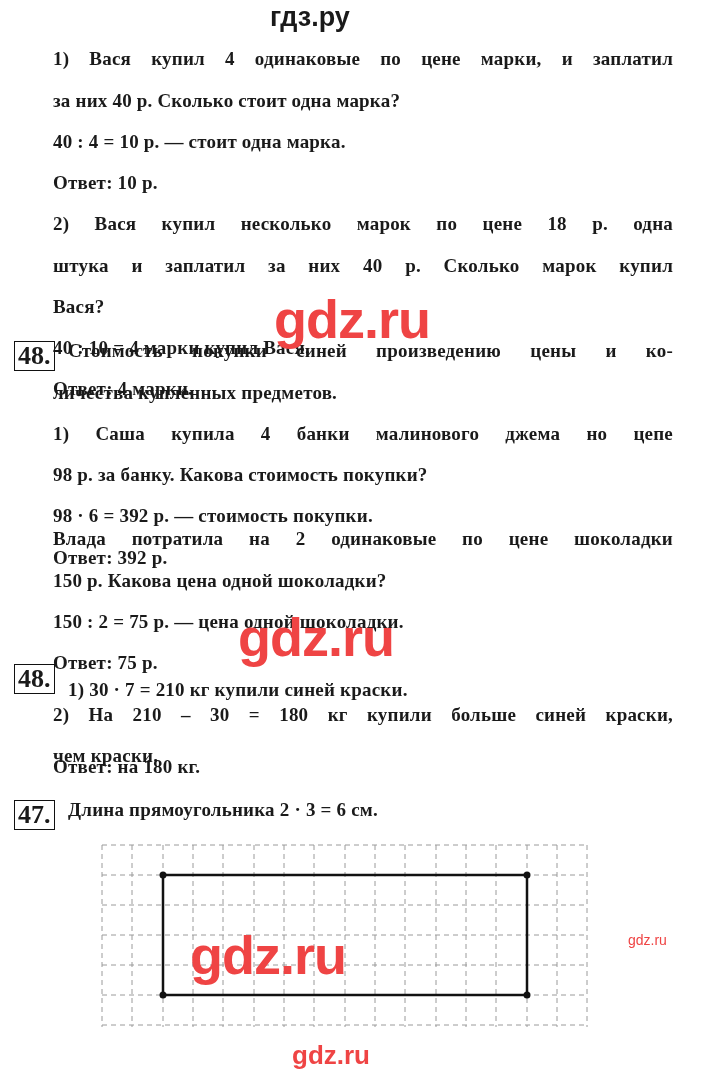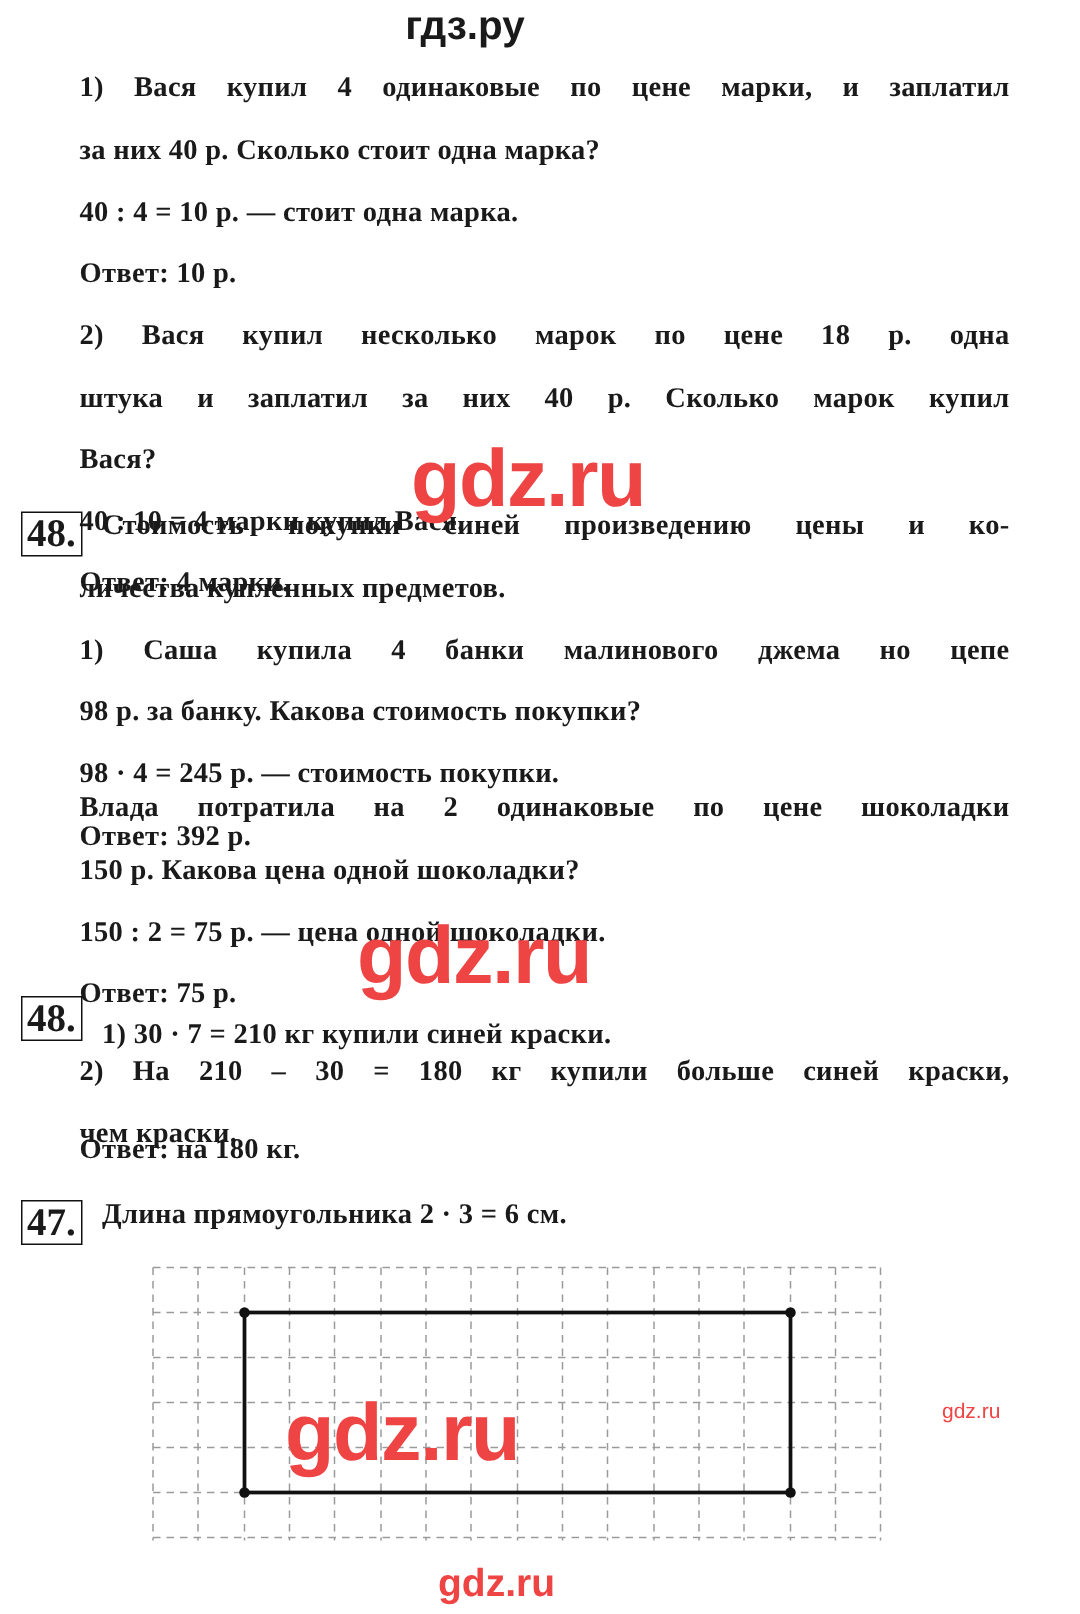--- a/index.html
+++ b/index.html
@@ -34,21 +34,21 @@
 <div class="line" style="top:337px">40 : 10 = 4 марки купил Вася.</div>
 <div class="line" style="top:378px">Ответ: 4 марки.</div>
 
 <div class="watermark wm-big" style="left:274px; top:288px">gdz.ru</div>
 
 <div class="numbox" style="top:341px">48.</div>
 <div class="line justify" style="top:340px; left:68px; width:605px">Стоимость покупки синей произведению цены и ко-</div>
 <div class="line" style="top:382px">личества купленных предметов.</div>
 <div class="line justify" style="top:423px">1) Саша купила 4 банки малинового джема но цепе</div>
 <div class="line" style="top:464px">98 р. за банку. Какова стоимость покупки?</div>
-<div class="line" style="top:505px">98 · 4 = 245 р. — стоимость покупки.</div>
+<div class="line" style="top:505px">98 · 6 = 392 р. — стоимость покупки.</div>
 <div class="line" style="top:547px">Ответ: 392 р.</div>
 
 <div class="line justify" style="top:528px">Влада потратила на 2 одинаковые по цене шоколадки</div>
 <div class="line" style="top:570px">150 р. Какова цена одной шоколадки?</div>
 <div class="line" style="top:611px">150 : 2 = 75 р. — цена одной шоколадки.</div>
 <div class="line" style="top:652px">Ответ: 75 р.</div>
 
 <div class="watermark wm-big" style="left:238px; top:606px">gdz.ru</div>
 
 <div class="numbox" style="top:664px">48.</div>

